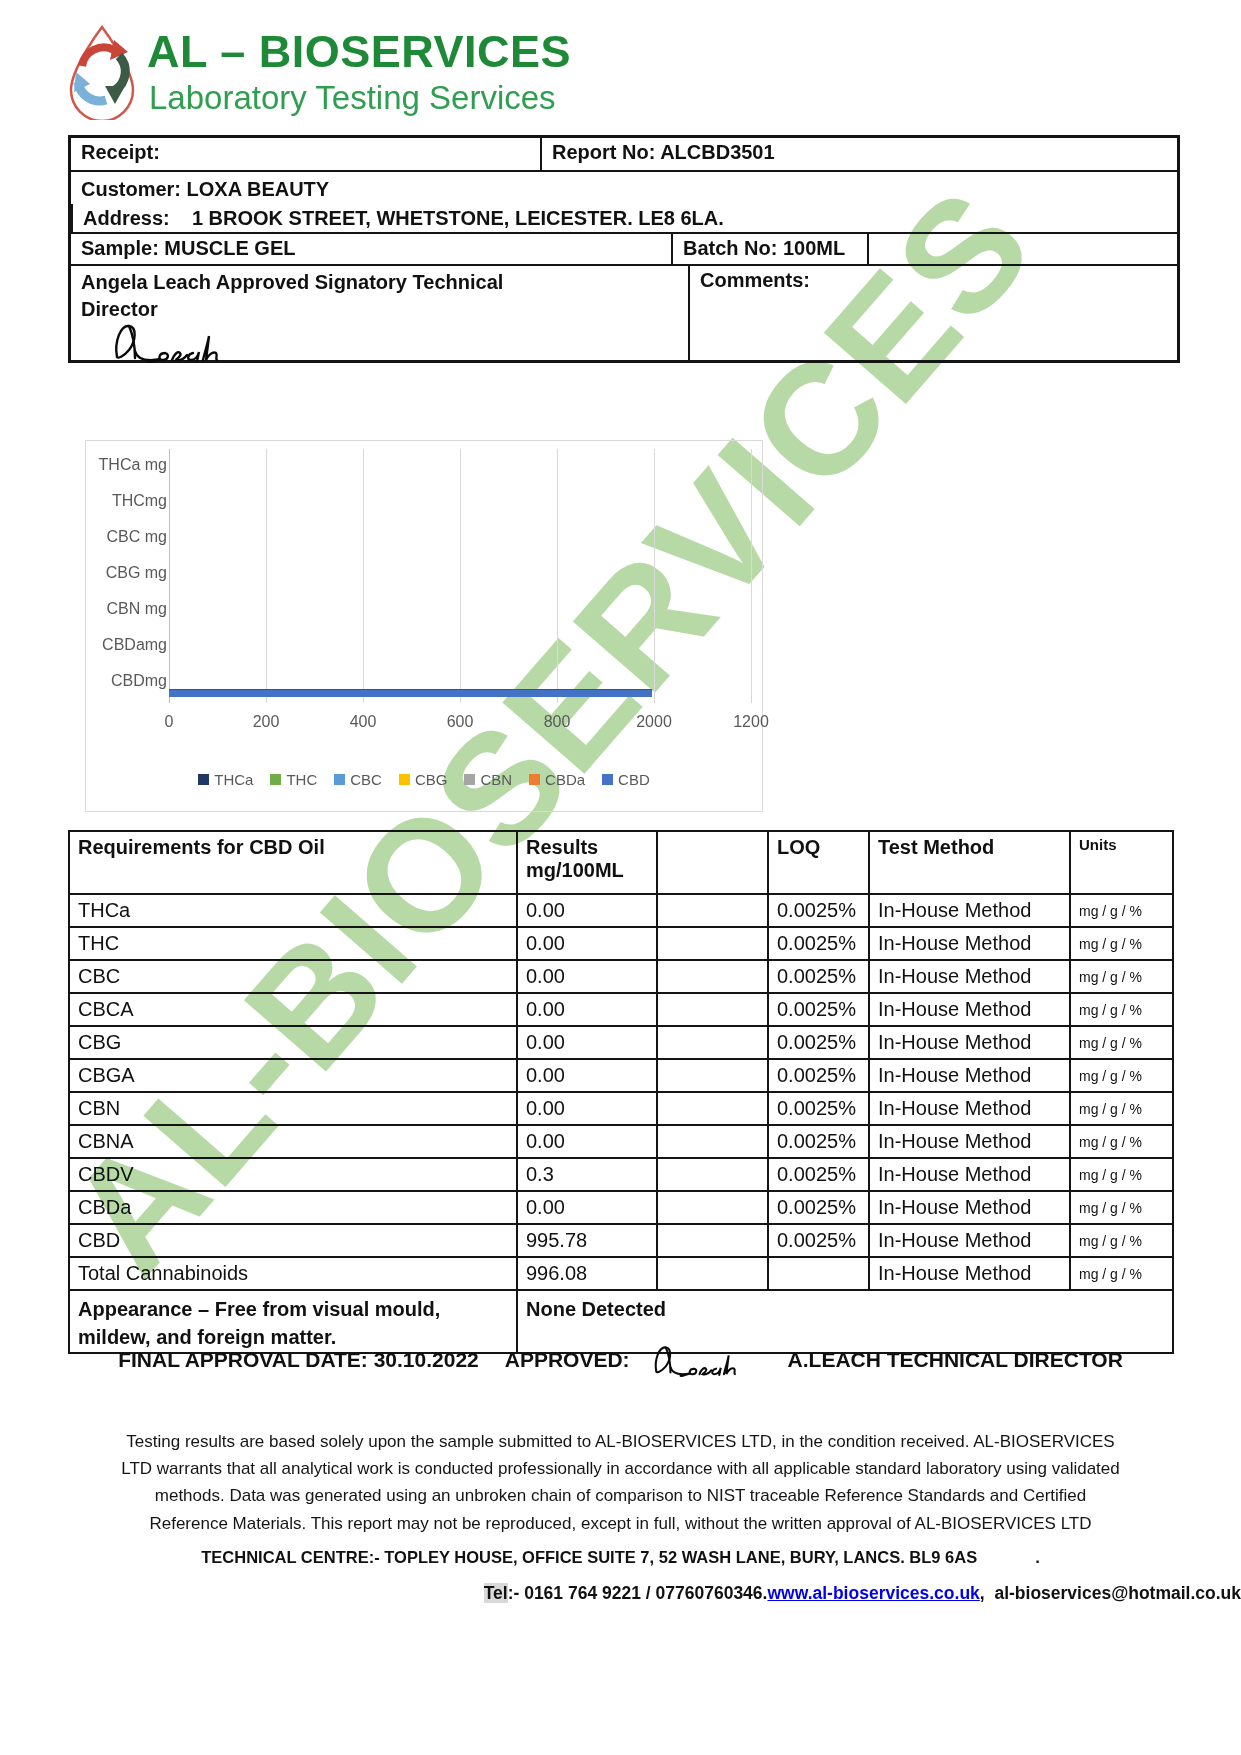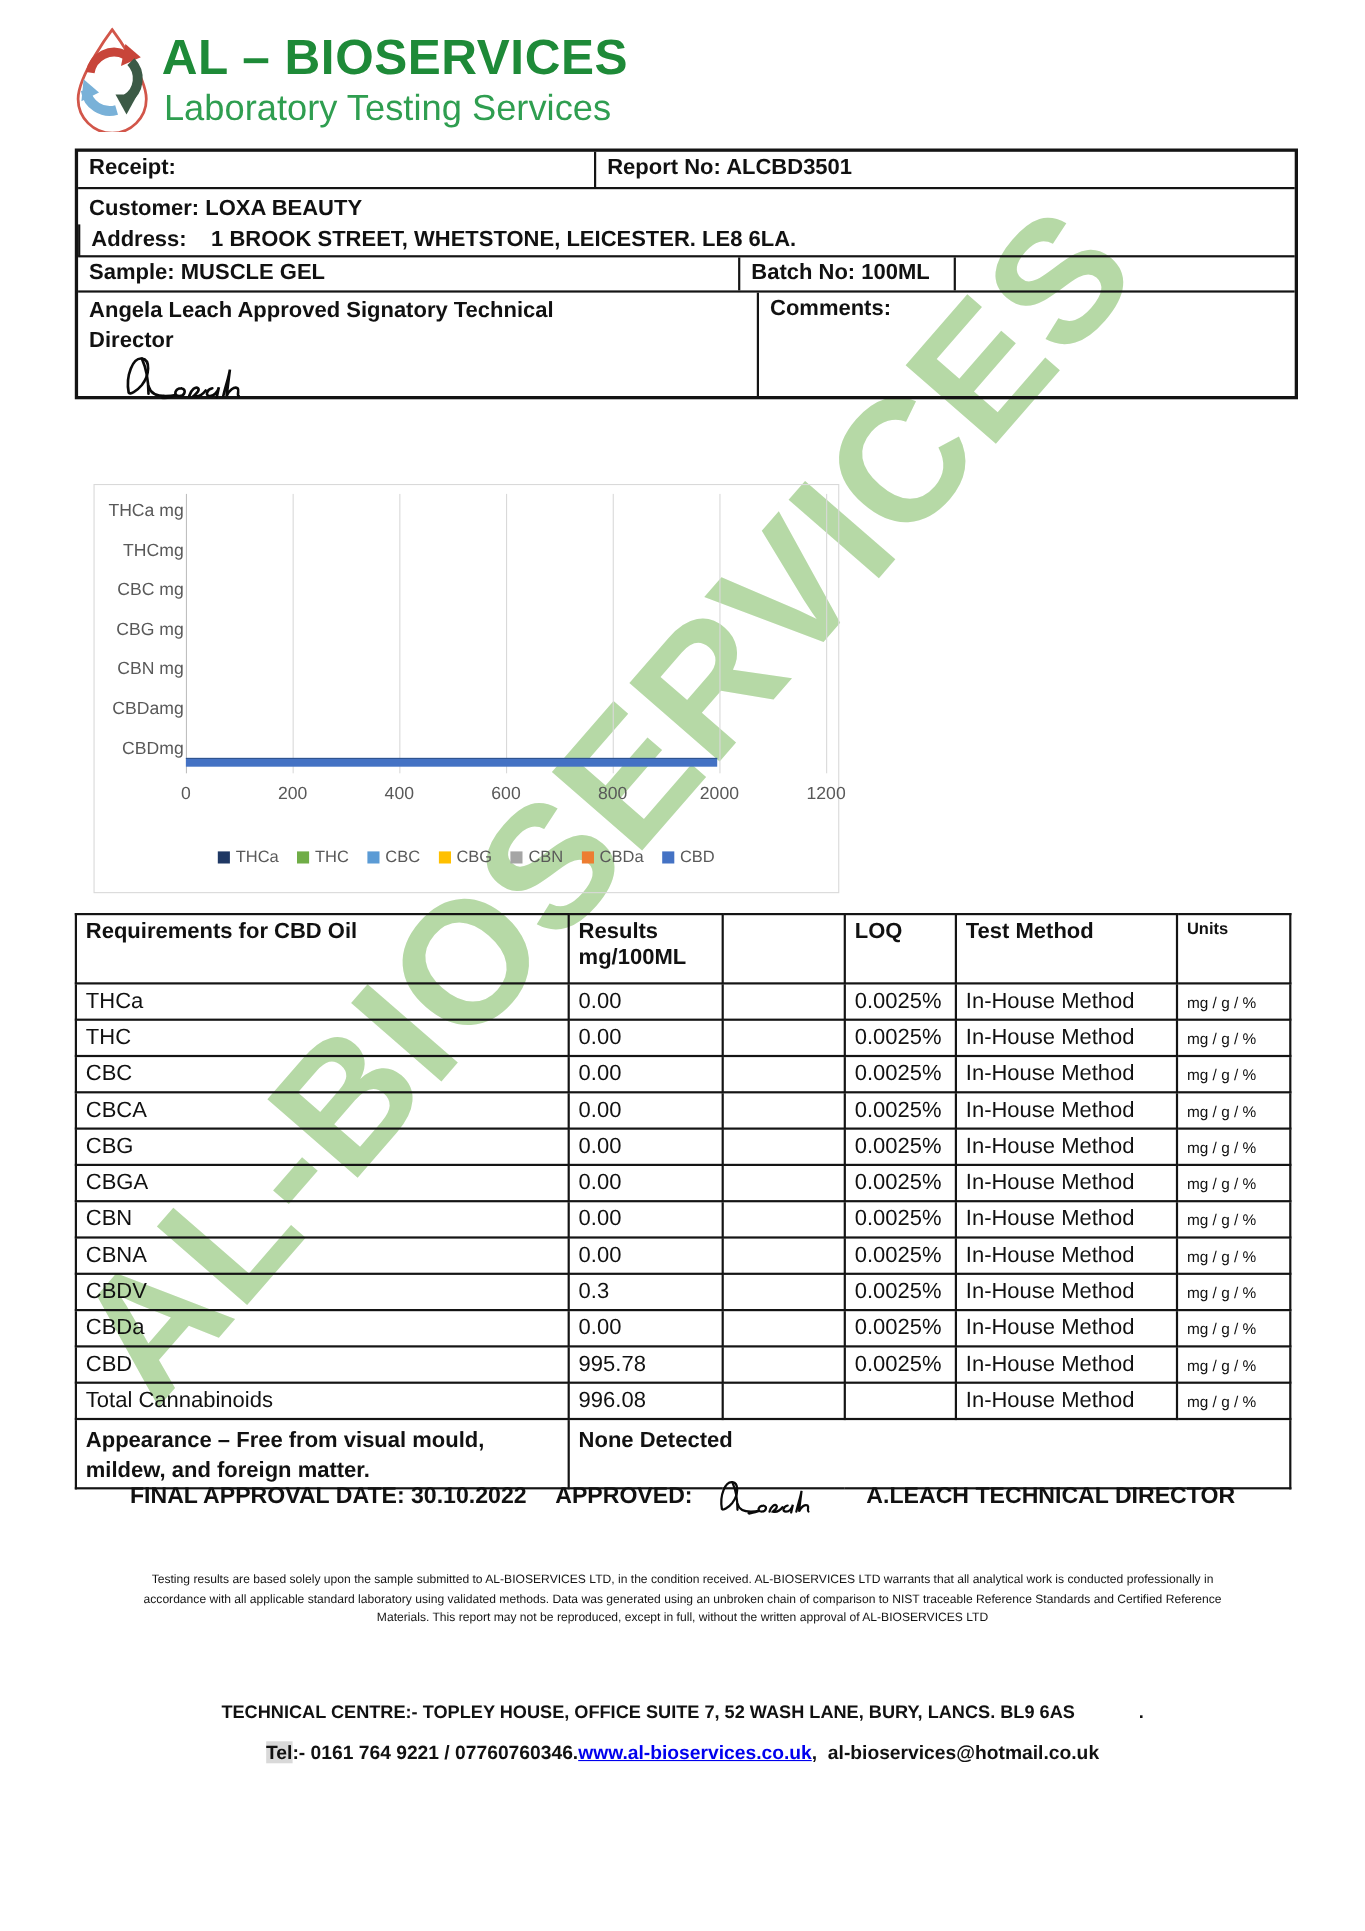--- a/index.html
+++ b/index.html
@@ -50,25 +50,25 @@
   .results td, .results th{border:2.5px solid #141414; padding:1px 8px; text-align:left; vertical-align:middle; overflow:hidden; white-space:nowrap;}
   .results thead th{height:56px; vertical-align:top; padding-top:4px; font-size:20px;}
   .results thead th.units-h{font-size:15px;}
   .results tbody td{height:29px; font-weight:normal;}
   .results td.units{font-size:14px;}
   .results tr.appearance td{height:56px; font-weight:bold; vertical-align:top; padding-top:4px; white-space:normal; line-height:1.4;}
   .results .hdr2{display:block;}
   
   .approval{position:absolute; left:0; top:1340px; width:100%; display:flex; justify-content:center; align-items:center; gap:26px; font-weight:bold; font-size:21px;}
   
-  .disclaimer{position:absolute; left:118px; top:1428px; width:1005px; text-align:center; font-size:11px; line-height:1.6; color:#151515;}
+  .disclaimer{position:absolute; left:118px; top:1428px; width:1005px; text-align:center; font-size:17px; line-height:1.6; color:#151515;}
   
   .footer1{position:absolute; left:0; top:1548px; width:100%; text-align:center; font-weight:bold; font-size:16.5px;}
   .footer1 .stray-dot{display:inline-block; margin-left:58px;}
-  .footer2{position:absolute; left:0; top:1583px; width:100%; text-align:center; font-weight:bold; font-size:17.5px;}
+  .footer2{position:absolute; left:0; top:1583px; width:100%; text-align:right; font-weight:bold; font-size:17.5px;}
   .tel-hl{background:#d9d9d9;}
   .weblink{color:#0000ee; text-decoration:underline; cursor:pointer;}
   .presep{white-space:pre;}
 </style>
 </head>
 <body>
 
 <div class="page">
 
   <div class="watermark">AL-BIOSERVICES</div>

